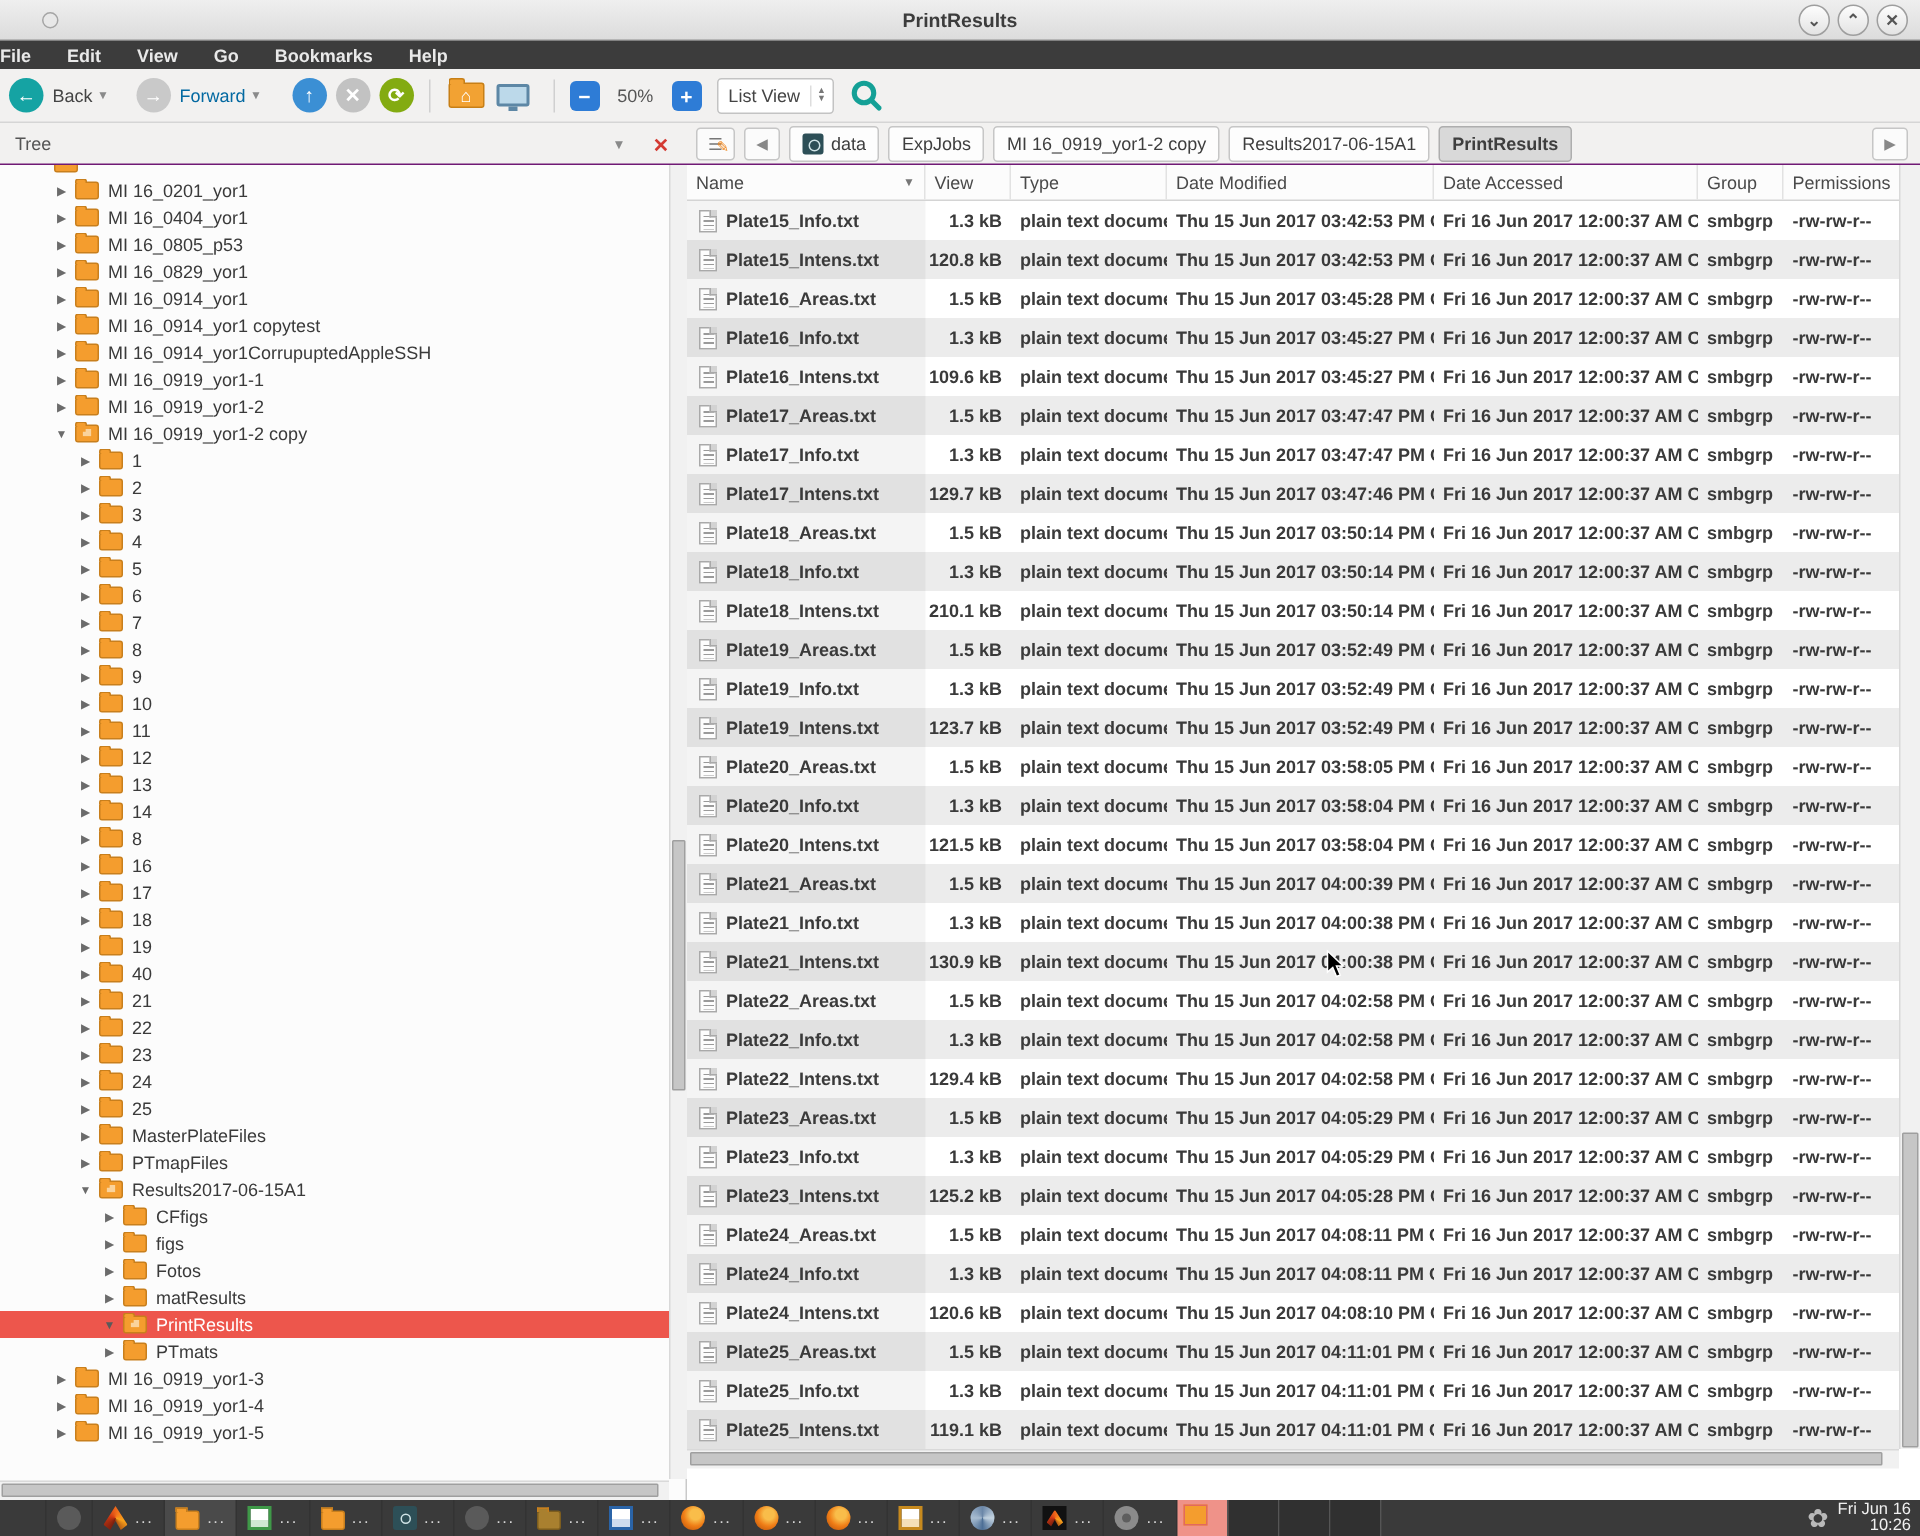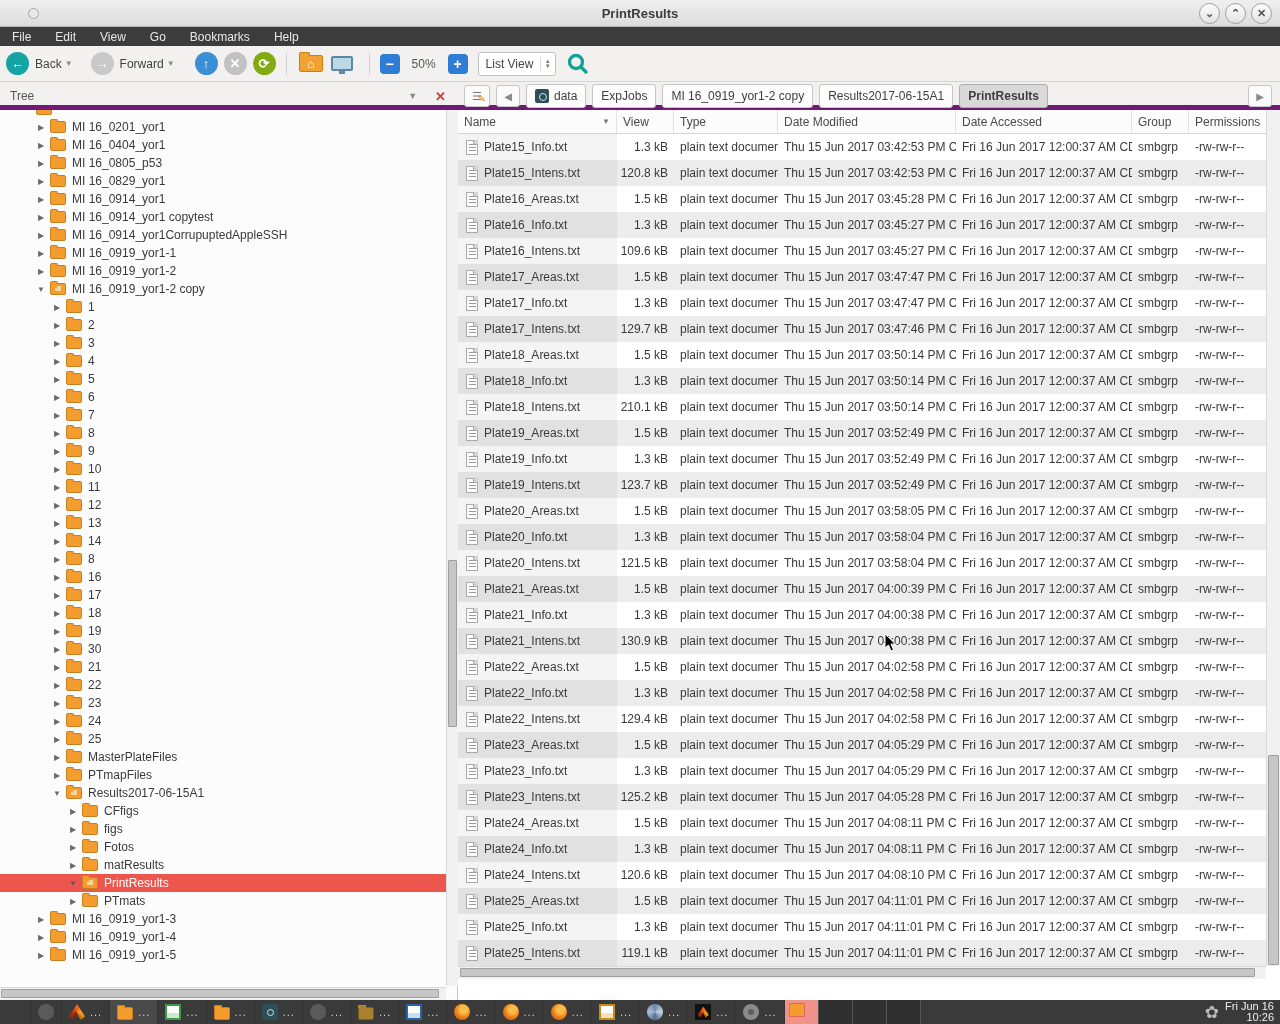--- a/index.html
+++ b/index.html
@@ -14,51 +14,51 @@
   #win-menu-circle { position:absolute; left:28px; top:8px; width:11px; height:11px;
     border:1px solid #a5a5a5; border-radius:50%; background:#e8e8e8; }
   #title-text { width:100%; text-align:center; font-size:13px; font-weight:bold; color:#3c3c3c; }
   .winbtns { position:absolute; right:8px; top:3px; display:flex; gap:5px; }
   .winbtn { width:21px; height:21px; border-radius:50%; border:1px solid #9e9e9e;
     background:linear-gradient(#fdfdfd,#e3e3e3); color:#555; font-size:11px; font-weight:bold;
     display:flex; align-items:center; justify-content:center; }
 
   
   #menubar { position:absolute; left:0; top:27px; width:1280px; height:19px;
-    background:#3c3c3c; display:flex; align-items:center; gap:24px; padding:0 12px; }
+    background:#3c3c3c; display:flex; align-items:center; gap:24px; padding:0 0;font-weight:bold; }
   .menu-item { color:#e9e9e9; font-size:12px; }
 
   
   #toolbar { position:absolute; left:0; top:46px; width:1280px; height:36px;
     background:#f2f1f0; border-bottom:1px solid #d5d5d5; display:flex; align-items:center; padding:0 6px; }
   .tb-circle { width:23px; height:23px; border-radius:50%; color:#fff; font-size:13px; font-weight:bold;
     display:flex; align-items:center; justify-content:center; flex:0 0 auto; }
   .tb-label { font-size:12px; color:#444; margin:0 3px 0 6px; }
-  .tb-label.dim, .dim { color:#404040; }
+  .tb-label.dim, .dim { color:#0369a1; }
   .tb-caret { font-size:8px; color:#8a8a8a; margin-right:10px; }
   .tb-sep { width:1px; height:22px; background:#d0d0d0; margin:0 10px; }
   .sq-btn { width:20px; height:20px; border-radius:4px; background:#2e7cd6; color:#fff;
     font-size:14px; font-weight:bold; display:flex; align-items:center; justify-content:center; }
   #zoom-level { font-size:12px; color:#555; margin:0 12px; }
   #view-combo { width:78px; height:24px; background:#fff; border:1px solid #c3c3c3; border-radius:3px;
     display:flex; align-items:center; margin-left:10px; }
   #view-combo span.val { flex:1; font-size:12px; color:#444; padding-left:7px; }
   #view-combo .spin { display:flex; flex-direction:column; font-size:6px; color:#777;
     border-left:1px solid #ddd; padding:2px 4px; line-height:5px; }
   .home-folder { position:relative; width:24px; height:17px; background:#f2a233;
     border:1px solid #c77f16; border-radius:2px; margin:0 2px;
     display:flex; align-items:center; justify-content:center; color:#fff; font-size:12px; }
   .home-folder::before { content:""; position:absolute; left:-1px; top:-4px; width:9px; height:3px;
     background:#f2a233; border:1px solid #c77f16; border-bottom:none; border-radius:2px 2px 0 0; }
   .monitor { width:22px; height:15px; background:#bcd9ea; border:2px solid #5d87a5; border-radius:2px; position:relative; margin:0 6px; }
   .monitor::after { content:""; position:absolute; left:6px; bottom:-5px; width:6px; height:3px; background:#5d87a5; }
 
   
   #locbar { position:absolute; left:0; top:82px; width:1280px; height:28px;
-    background:#f2f1f0; border-bottom:5px solid #701a75; }
+    background:#f2f1f0; border-bottom:1px solid #701a75; }
   #tree-head { position:absolute; left:0; top:0; width:458px; height:28px; display:flex; align-items:center; }
   #tree-title { font-size:12px; color:#555; padding-left:10px; flex:1; }
   #tree-caret { font-size:9px; color:#8a8a8a; margin-right:18px; }
   #tree-close { color:#d43a32; font-weight:bold; font-size:13px; margin-right:12px; }
   #pathbar { position:absolute; left:458px; top:0; right:0; height:28px; display:flex; align-items:center; gap:6px; padding-left:6px; }
   .mini-btn { height:22px; min-width:24px; background:#fbfbfb; border:1px solid #c6c6c6; border-radius:3px;
     display:flex; align-items:center; justify-content:center; font-size:10px; color:#888; }
   #edit-path-btn { width:26px; position:relative; }
   #edit-path-btn .lines { font-size:11px; color:#777; }
   #edit-path-btn .pen { position:absolute; right:3px; bottom:2px; color:#ef8318; font-size:10px; transform:rotate(0deg); }
@@ -94,21 +94,21 @@
   .thumb-v { position:absolute; left:1px; width:9px; background:#c6c6c6; border:1px solid #9f9f9f; border-radius:1px; }
   .thumb-h { position:absolute; top:1px; height:9px; background:#c6c6c6; border:1px solid #9f9f9f; border-radius:1px; }
 
   
   #filepane { position:absolute; left:458px; top:0; right:0; height:890px; background:#fff; }
   #list-header { display:grid; grid-template-columns:159px 57px 104px 178px 176px 57px 77px;
     height:24px; background:#fcfcfc; border-bottom:1px solid #d4d4d4; }
   #list-header .hcell { display:flex; align-items:center; font-size:12px; color:#4a4a4a;
     padding:0 6px; border-right:1px solid #e2e2e2; overflow:hidden; white-space:nowrap; }
   #list-header .hcell .sort { margin-left:auto; font-size:8px; color:#777; }
-  #list-body { position:absolute; top:24px; left:0; width:808px; height:832px; overflow:hidden; }
+  #list-body { position:absolute; top:24px; left:0; width:808px; height:832px; overflow:hidden;font-weight:bold; }
   .file-row { display:grid; grid-template-columns:159px 57px 104px 178px 176px 57px 77px;
     height:26px; font-size:12px; color:#3a3a3a; }
   .file-row.even { background:#ffffff; }
   .file-row.odd  { background:#ececec; }
   .fcell { display:flex; align-items:center; padding:0 6px; white-space:nowrap; overflow:hidden; }
   .fcell.name { background:rgba(0,0,0,0.045); gap:6px; padding-left:8px; }
   .fcell.size { justify-content:flex-end; }
   .doc-ico { position:relative; width:12px; height:15px; background:#fdfdfd; border:1px solid #a9a9a9;
     flex:0 0 auto; }
   .doc-ico::before { content:""; position:absolute; left:2px; top:3px; width:7px; height:9px;
@@ -400,21 +400,21 @@
             <span class="tree-label">18</span>
           </div>
           <div class="tree-row" style="padding-left: 50px;">
             <span class="expander">▶</span>
             <div class="tfolder"></div>
             <span class="tree-label">19</span>
           </div>
           <div class="tree-row" style="padding-left: 50px;">
             <span class="expander">▶</span>
             <div class="tfolder"></div>
-            <span class="tree-label">30</span>
+            <span class="tree-label">40</span>
           </div>
           <div class="tree-row" style="padding-left: 50px;">
             <span class="expander">▶</span>
             <div class="tfolder"></div>
             <span class="tree-label">21</span>
           </div>
           <div class="tree-row" style="padding-left: 50px;">
             <span class="expander">▶</span>
             <div class="tfolder"></div>
             <span class="tree-label">22</span>

